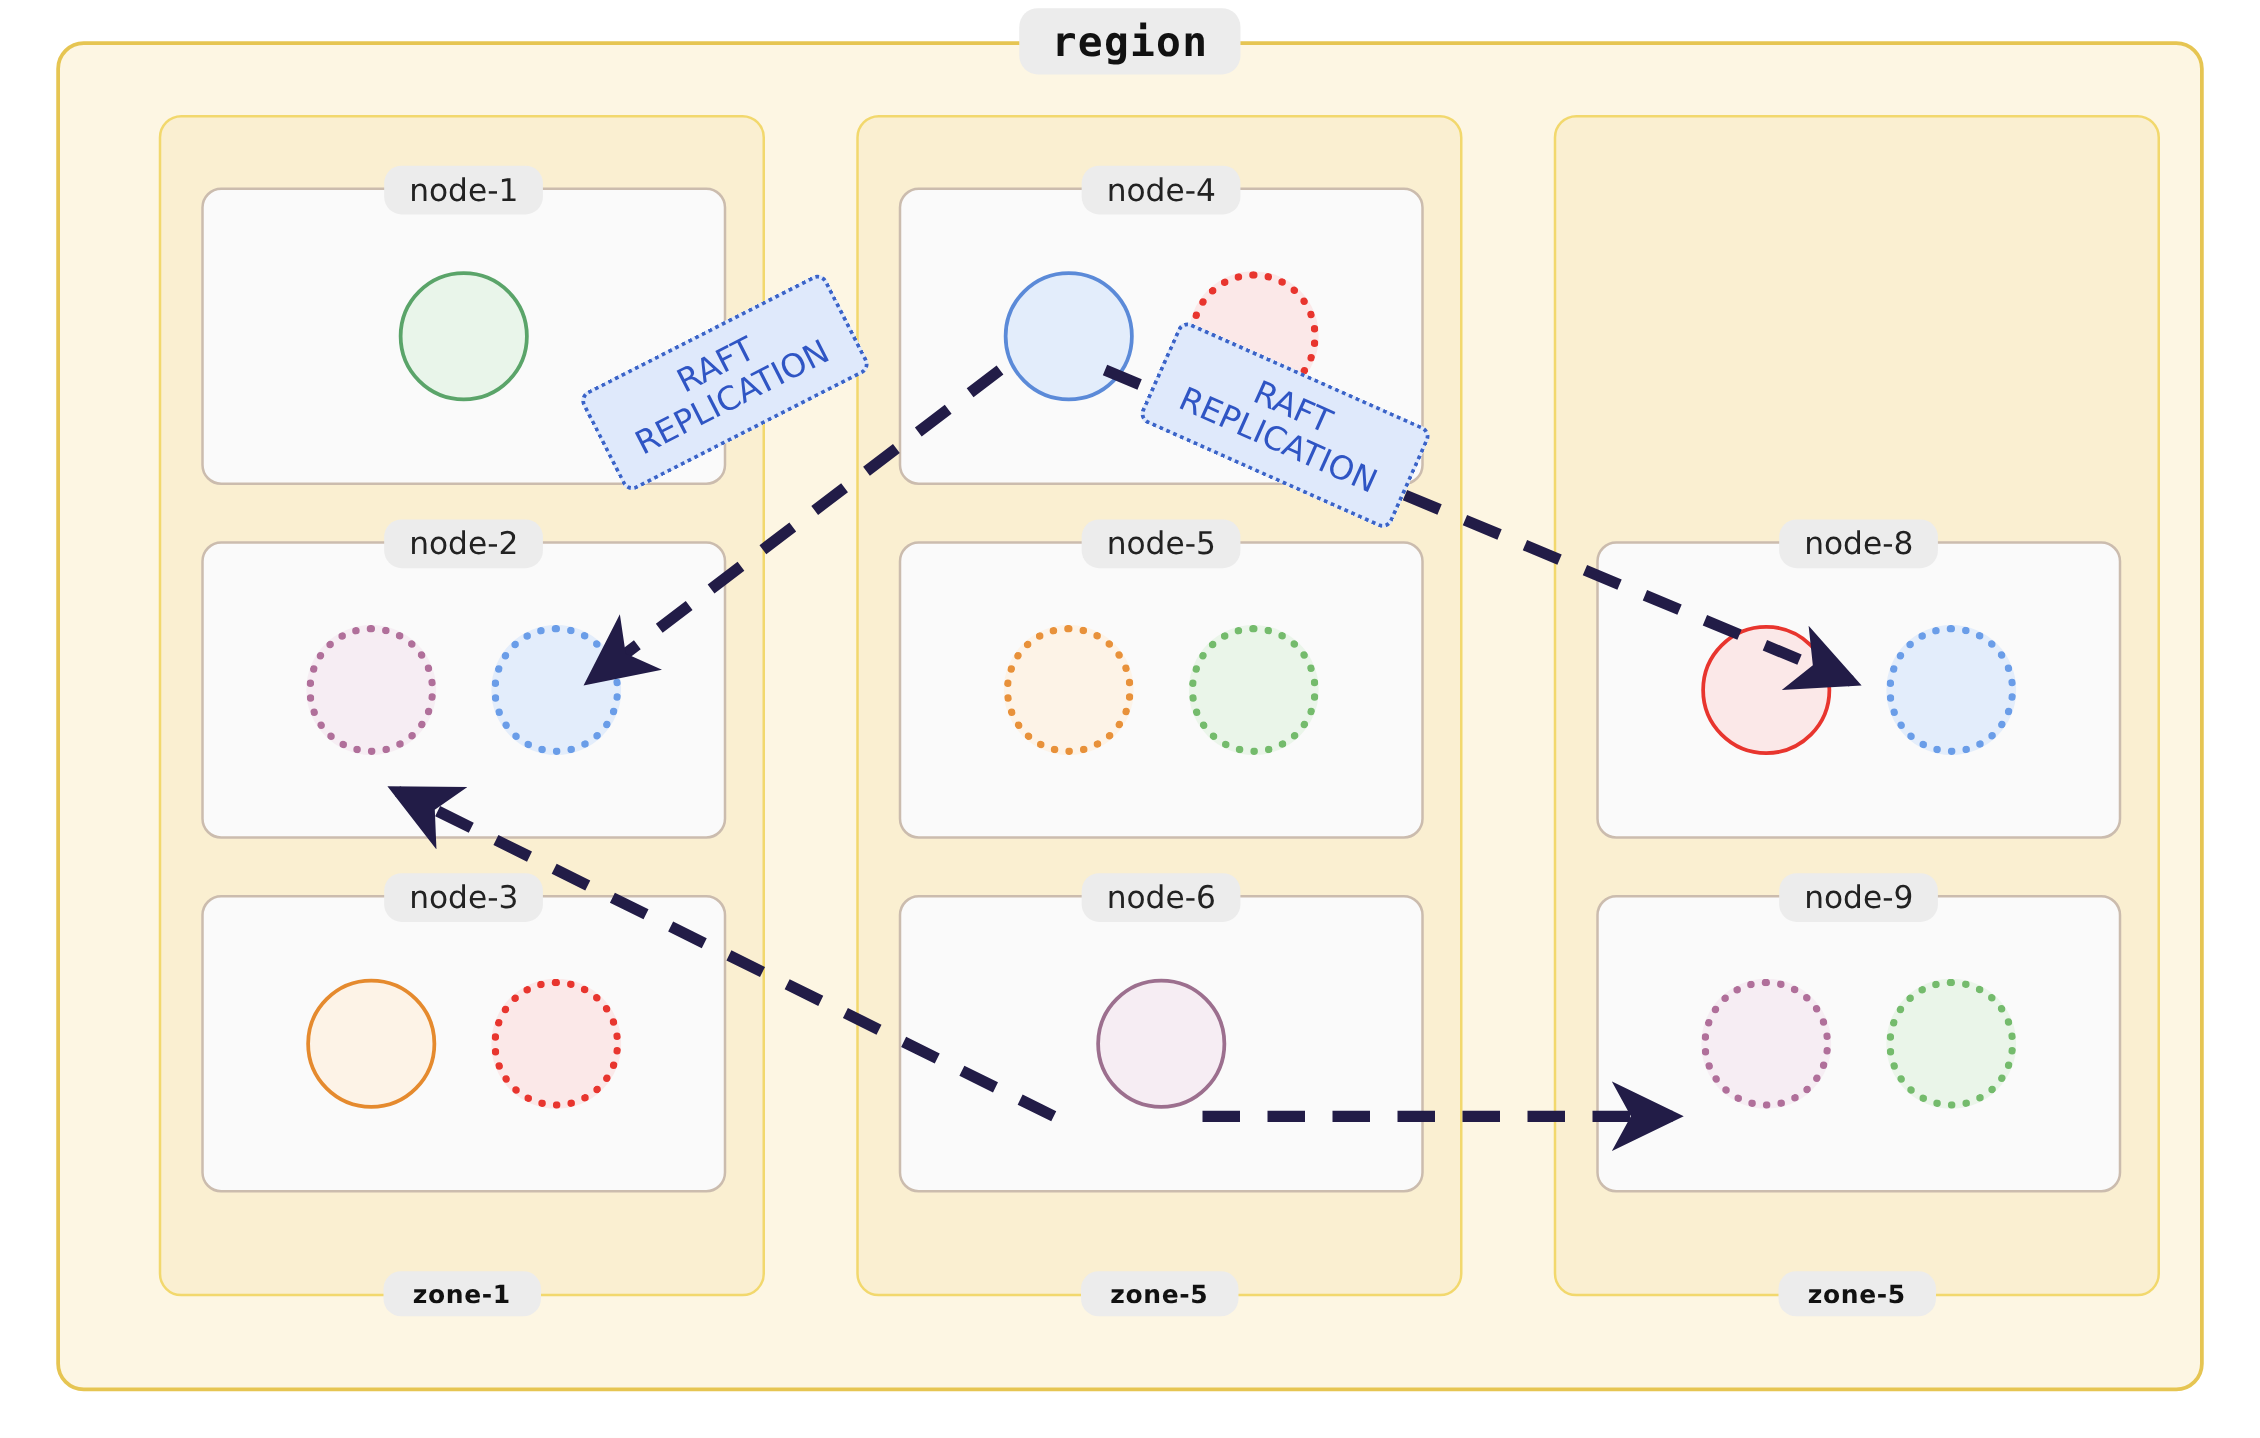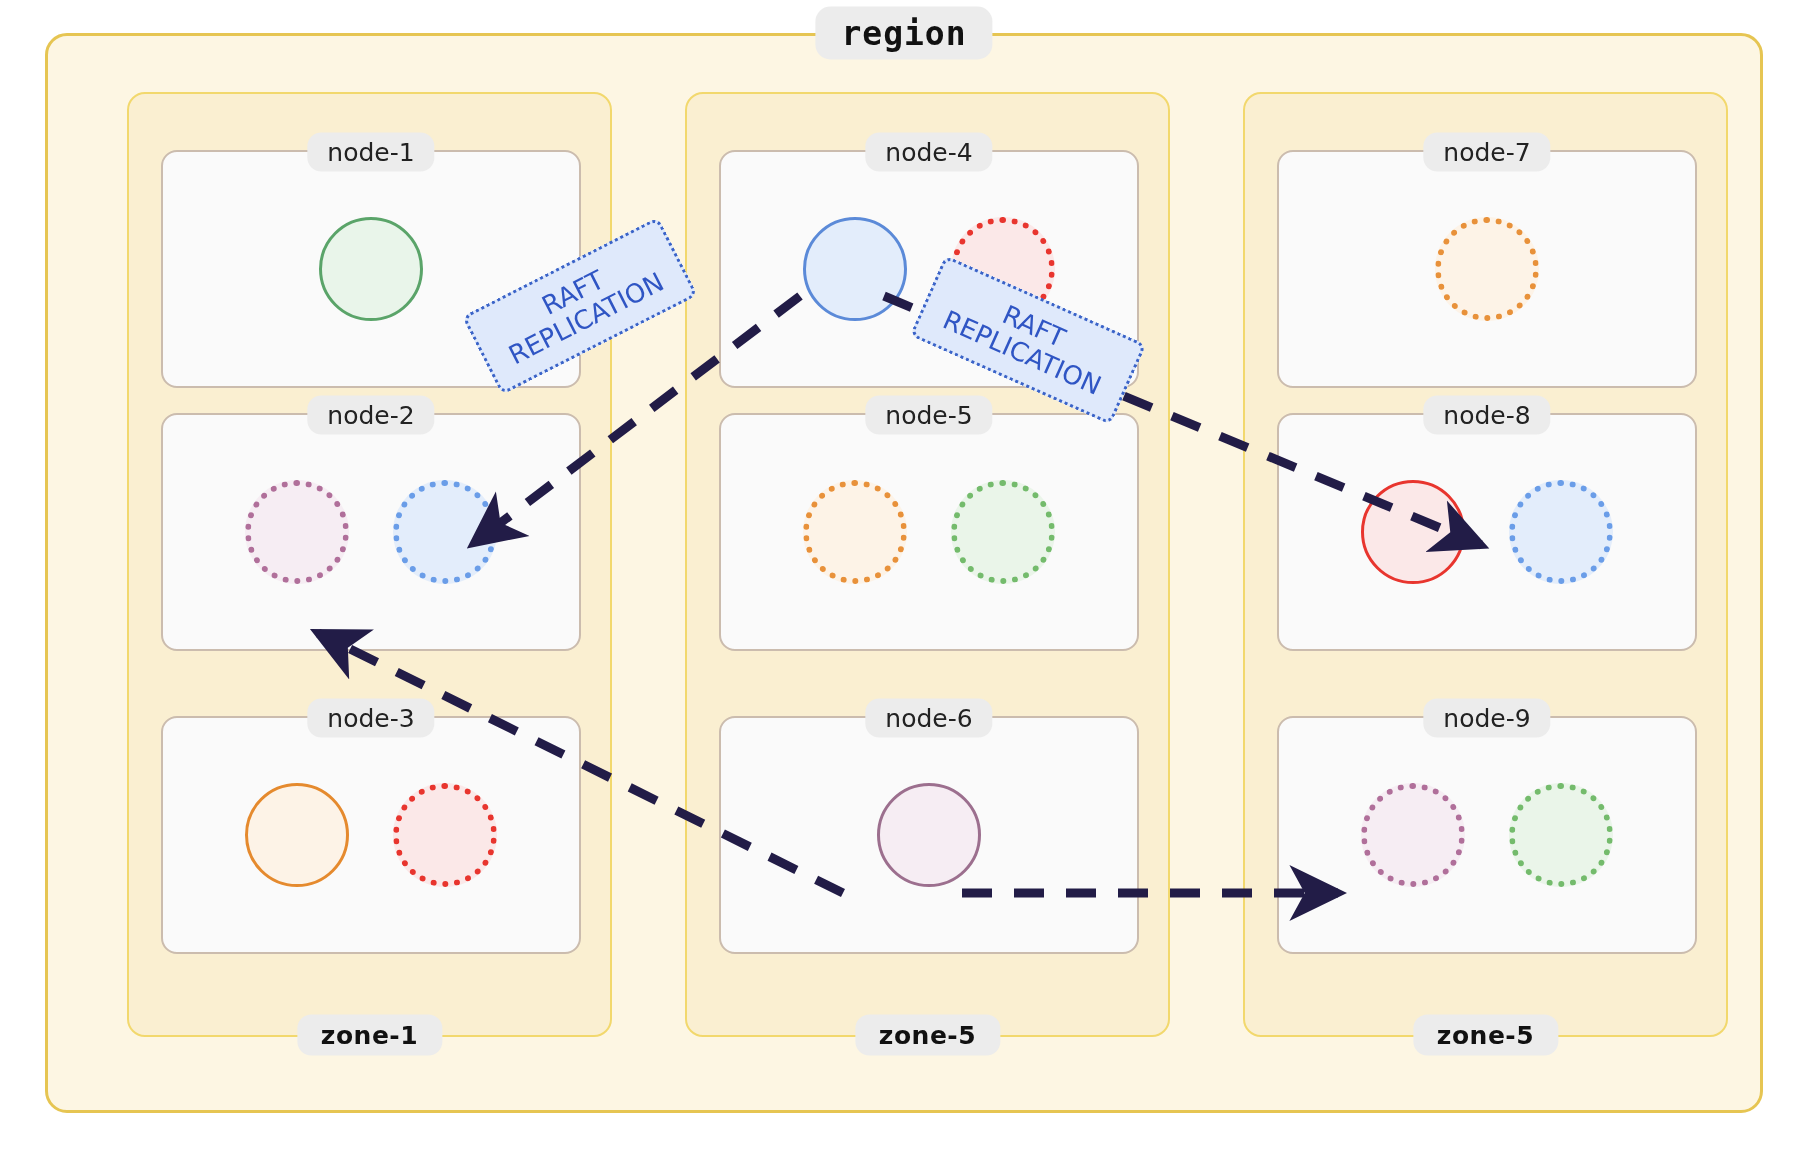--- a/index.html
+++ b/index.html
@@ -24,30 +24,30 @@
     position:absolute;top:92px;width:485px;height:945px;
     background:#faefd1;border:2.5px solid #f2d86d;border-radius:18px;box-sizing:border-box;margin-left:25px;
   }
   #zone-0{left:102px;}
   #zone-1{left:660px;text-align:right;}
   #zone-2{left:1218px;}
   .zone-label{
     position:absolute;left:50%;bottom:0;transform:translate(-50%,50%);
     background:#ececec;color:#111;border-radius:14px;
     padding:6px 24px;font-family:"DejaVu Sans",sans-serif;font-weight:bold;
-    font-size:25px;letter-spacing:.5px;white-space:nowrap;z-index:35;
+    font-size:20px;letter-spacing:.5px;white-space:nowrap;z-index:35;
   }
 
   
   .node{
     position:absolute;left:32px;width:420px;height:238px;
     background:#fafafa;border:2.5px solid #cbbcae;border-radius:16px;box-sizing:border-box;
   }
   .node.r0{top:56px;}
-  .node.r1{top:319px;}
+  .node.r1{top:339px;}
   .node.r2{top:622px;}
   .node-label{
     position:absolute;left:50%;top:0;transform:translate(-50%,-50%);
     background:#ececec;color:#222;border-radius:14px;
     padding:5px 20px;font-family:"DejaVu Sans",sans-serif;font-weight:normal;
     font-size:25px;white-space:nowrap;z-index:30;
   }
 
   
   .replicas{
@@ -122,26 +122,20 @@
     <div class="node r2">
       <div class="node-label">node-6</div>
       <div class="replicas">
         <div class="replica solid" style="border-color:#9c6f8e;background:#f6edf3;"></div>
       </div>
     </div>
     <div class="zone-label">zone-5</div>
   </div>
 
   <div class="zone" id="zone-2">
-    <div class="node r0">
-      <div class="node-label">node-7</div>
-      <div class="replicas">
-        <div class="replica dotted" style="border-color:#e8913a;background:#fdf3e7;"></div>
-      </div>
-    </div>
     <div class="node r1">
       <div class="node-label">node-8</div>
       <div class="replicas">
         <div class="replica solid" style="border-color:#e8352e;background:#fbe8e8;"></div>
         <div class="replica dotted" style="border-color:#6a9de8;background:#e3edfb;"></div>
       </div>
     </div>
     <div class="node r2">
       <div class="node-label">node-9</div>
       <div class="replicas">

